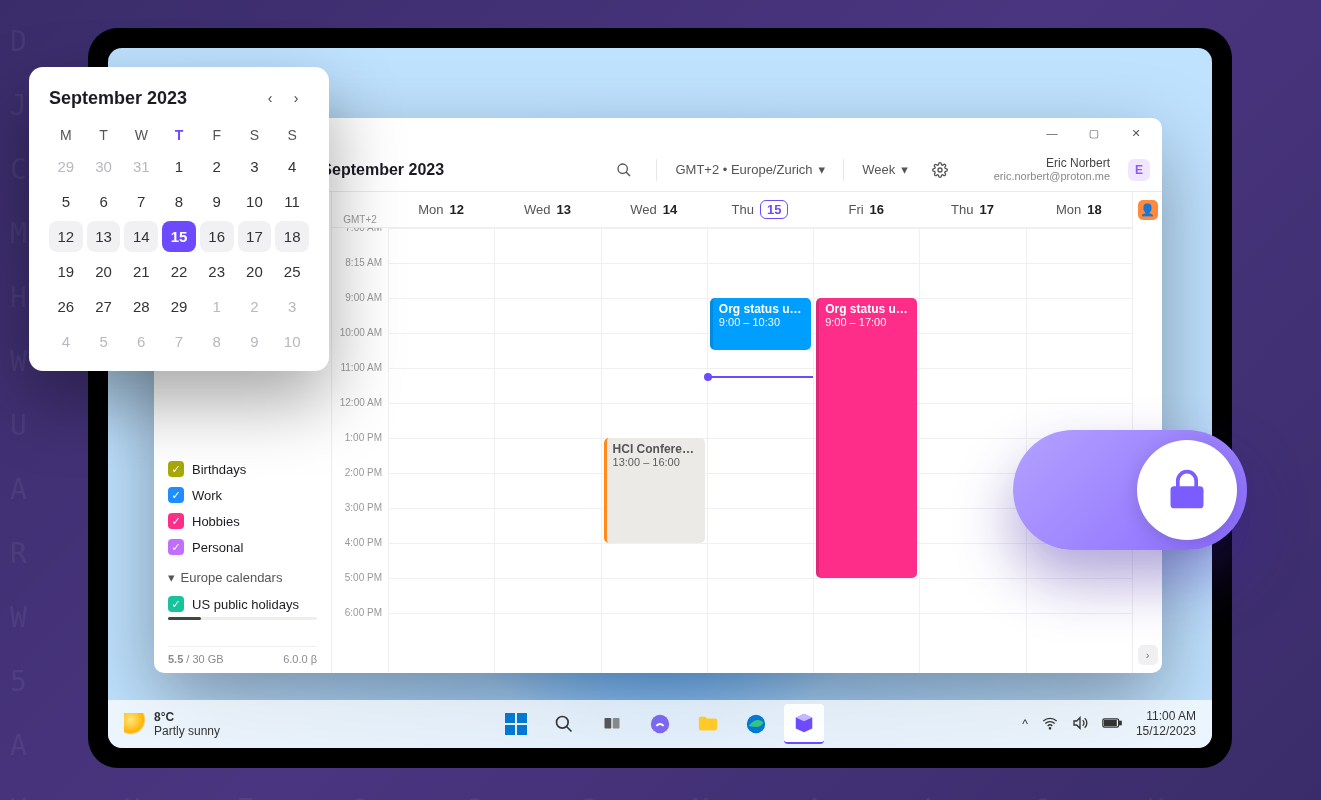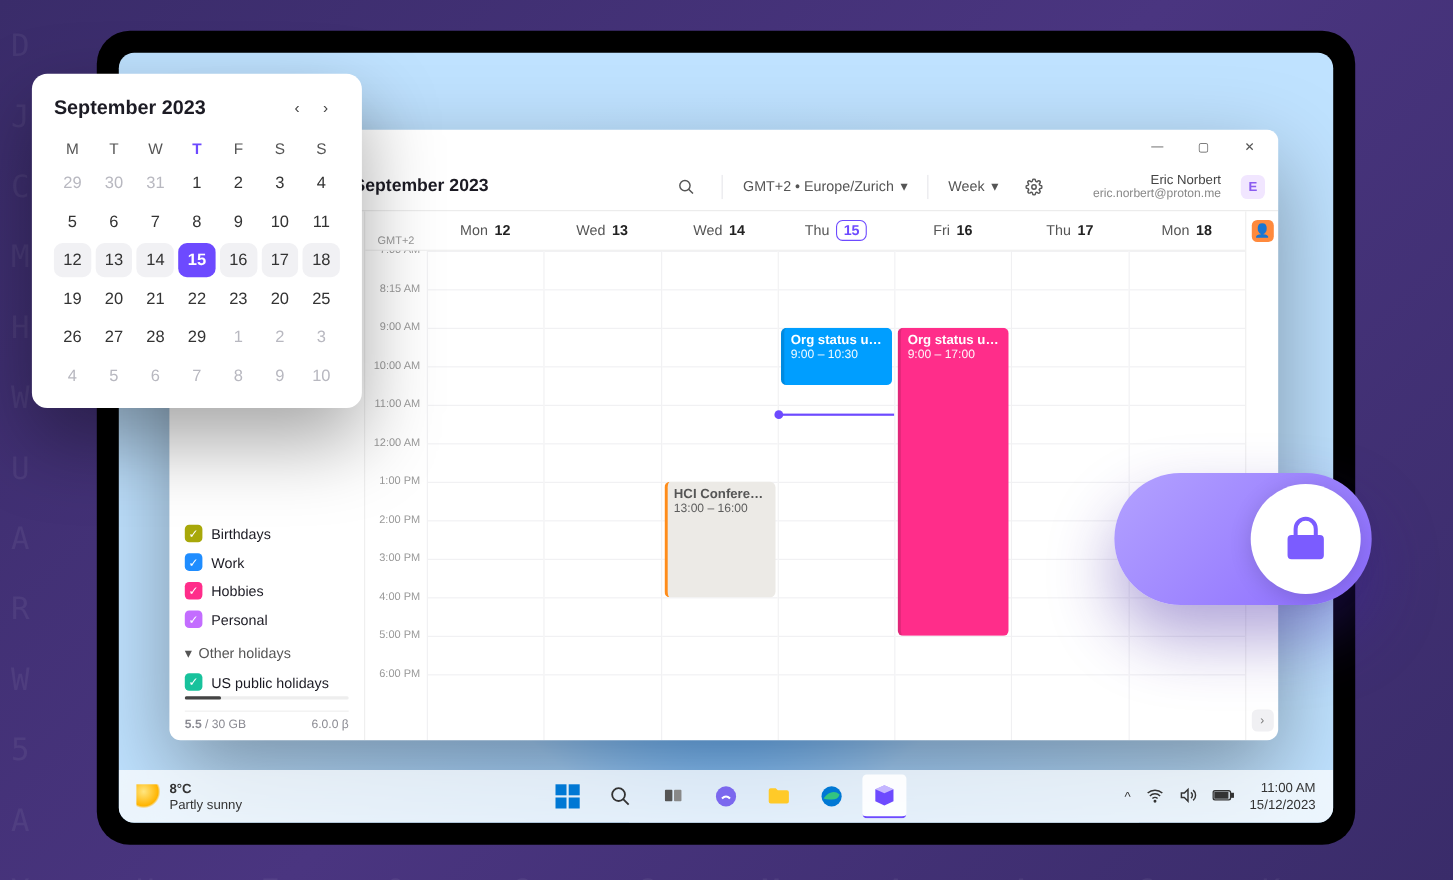--- a/index.html
+++ b/index.html
@@ -91,21 +91,21 @@
 
 .sidebar {
   width: 178px; border-right: 1px solid #eee;
   padding: 12px 14px 6px; display: flex; flex-direction: column;
   font-size: 13px;
 }
 .sidebar-spacer { flex: 1; }
 .cal-list-title { display: flex; align-items: center; gap: 6px; color: #555; font-size: 13px; margin: 10px 0 6px; }
 .cal-item { display: flex; align-items: center; gap: 8px; padding: 5px 0; }
 .chk { width: 16px; height: 16px; border-radius: 4px; display: flex; align-items: center; justify-content: center; color: #fff; font-size: 11px; }
-.storage { display: flex; justify-content: space-between; font-size: 11px; color: #8a8a92; padding: 6px 0 2px; border-top: 1px solid #eee; margin-top: 6px;}
+.storage { display: flex; justify-content: space-between; font-size: 11px; color: #8a8a92; padding: 6px 0 2px; border-top: 1px solid #eee; margin-top: 22px;}
 .storage-bar { height: 3px; background: #eee; border-radius: 2px; margin-bottom: 4px; position: relative; }
 .storage-bar::after { content:''; position:absolute; left:0; top:0; bottom:0; width: 22%; background:#444; border-radius:2px;}
 
 .calendar-wrap { flex: 1; display: flex; position: relative; }
 .cal-main { flex: 1; display: flex; flex-direction: column; }
 .day-headers { display: flex; height: 36px; border-bottom: 1px solid #eee; }
 .tz-col { width: 56px; font-size: 10px; color: #999; display: flex; align-items: flex-end; justify-content: center; padding-bottom: 2px; }
 .day-head { flex: 1; display: flex; align-items: center; justify-content: center; gap: 6px; font-size: 13px; color: #555; }
 .day-head .num { font-weight: 700; color: #222; }
 .day-head.sel .num { border: 1.5px solid #6d4aff; border-radius: 6px; padding: 1px 6px; color: #6d4aff; }
@@ -260,21 +260,21 @@
                 <span class="chk" style="background:#ff2d8a">✓</span>
                 <span>Hobbies</span>
               </div>
               <div class="cal-item">
                 <span class="chk" style="background:#c36dff">✓</span>
                 <span>Personal</span>
               </div>
             </div>
           <div class="cal-list-title">
             <span>▾</span>
-            <span>Other holidays</span>
+            <span>Europe calendars</span>
           </div>
           <div id="other-cals">
               <div class="cal-item">
                 <span class="chk" style="background:#18c29c">✓</span>
                 <span>US public holidays</span>
               </div>
             </div>
           <div class="storage-bar"></div>
           <div class="storage">
             <span><b>5.5</b> <span>/ 30 GB</span></span>

